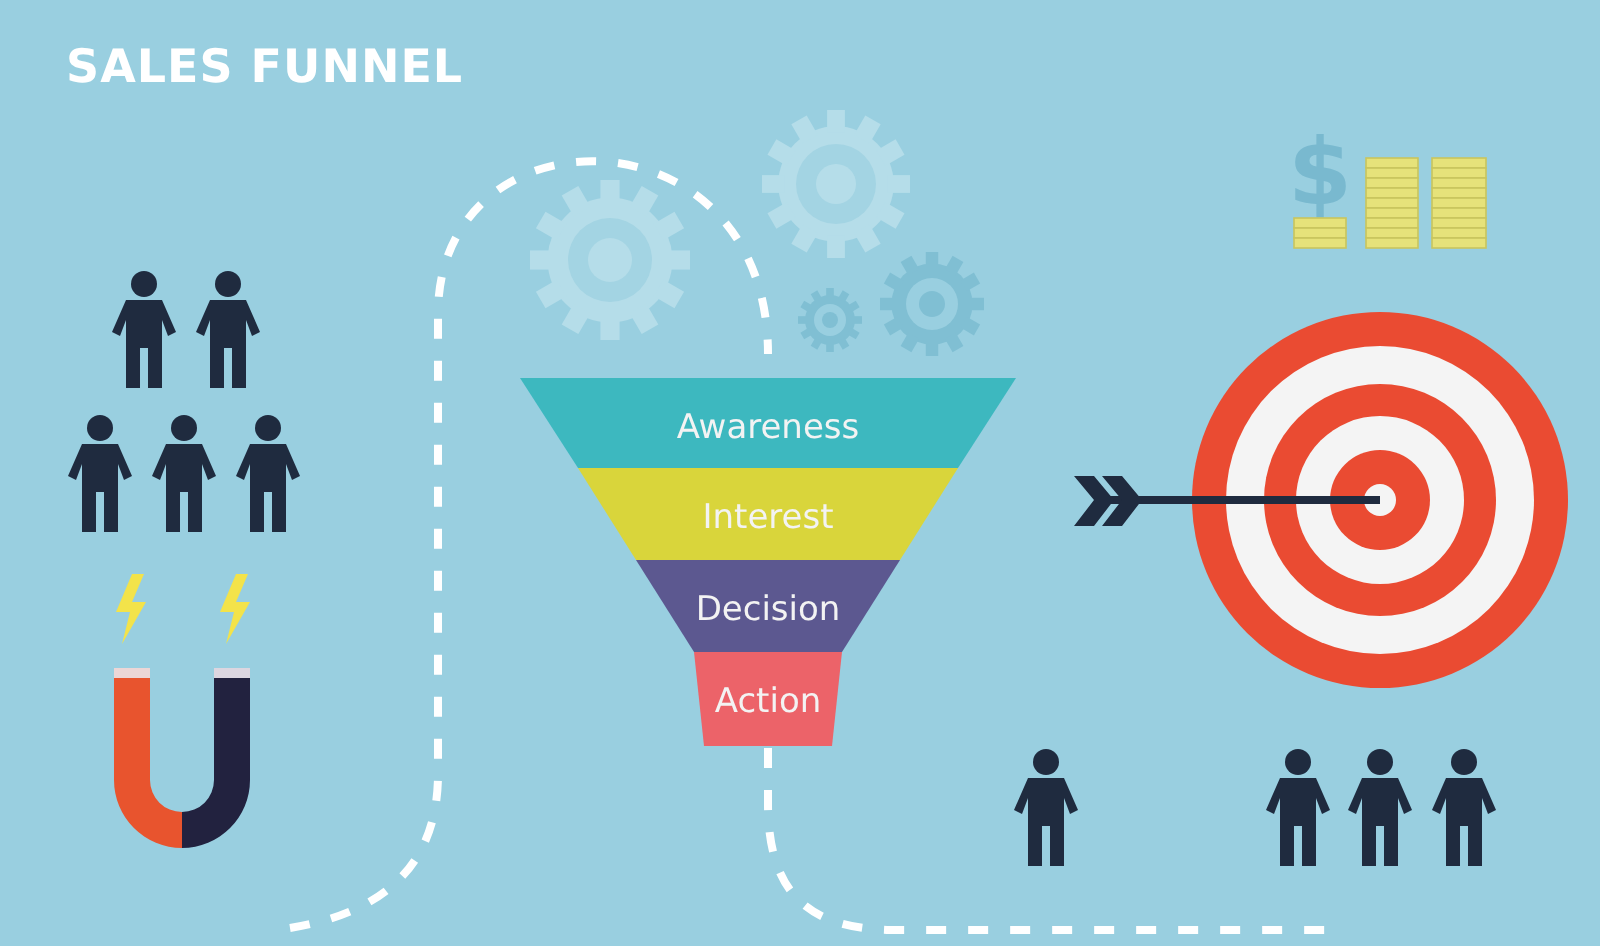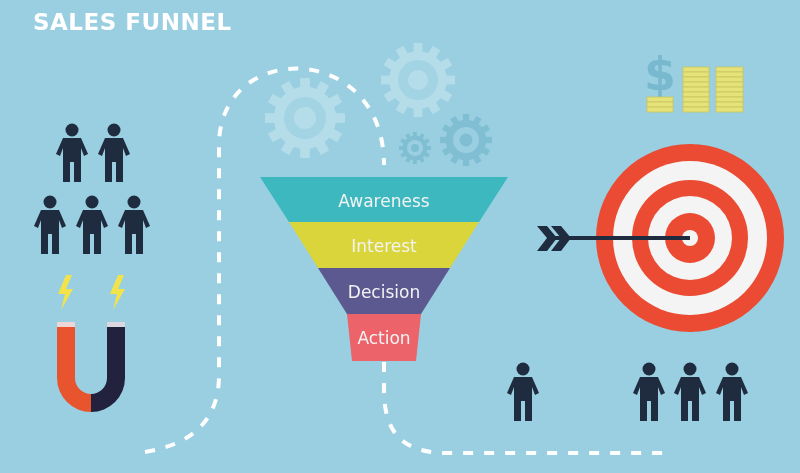--- a/index.html
+++ b/index.html
@@ -1,17 +1,17 @@
 <!DOCTYPE html>
 <html><head>
 <meta charset="utf-8">
 <style>
   html, body { margin: 0; padding: 0; }
   body { width: 800px; height: 473px; overflow: hidden; background: #99cfe0; font-family: "DejaVu Sans", sans-serif; }
-  .canvas { position: relative; width: 800px; height: 347px; background: #99cfe0; }
+  .canvas { position: relative; width: 800px; height: 347px; background: #99cfe0; margin-top: 12px; }
   .title { position: absolute; left: 33px; top: 9px; font-family: "DejaVu Sans", sans-serif; font-size: 23px; font-weight: bold; letter-spacing: 0.5px; color: #ffffff; }
   svg.art { position: absolute; left: 0; top: 0; }
   .stage-label { font-family: "DejaVu Sans", sans-serif; font-size: 17px; fill: #f3f3f3; }
 </style>
 </head>
 <body>
 
 <div class="canvas">
   <div class="title">SALES FUNNEL</div>
 

